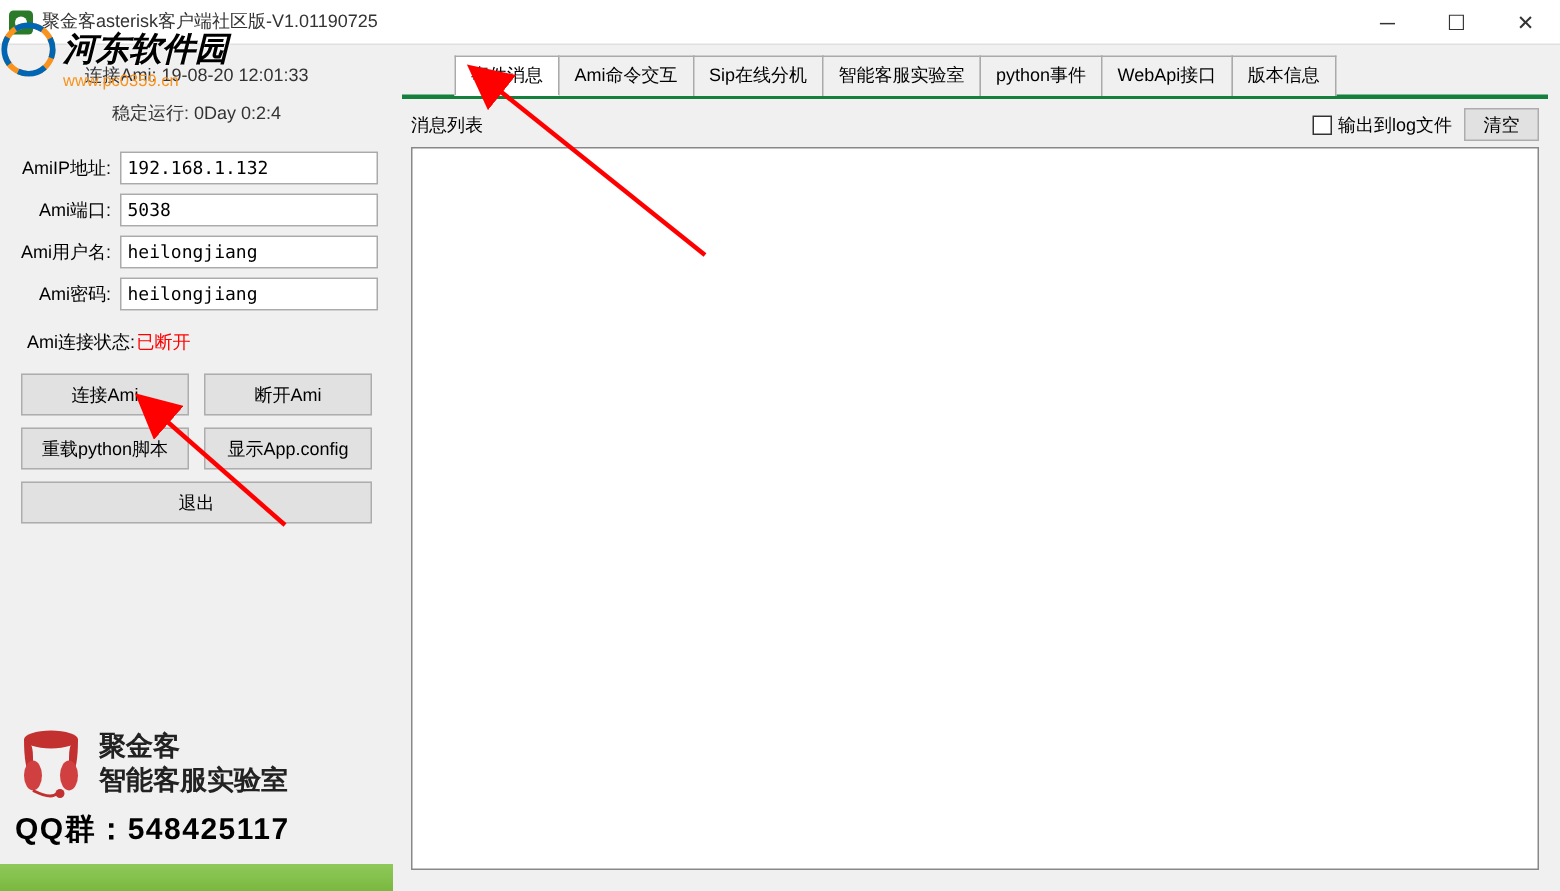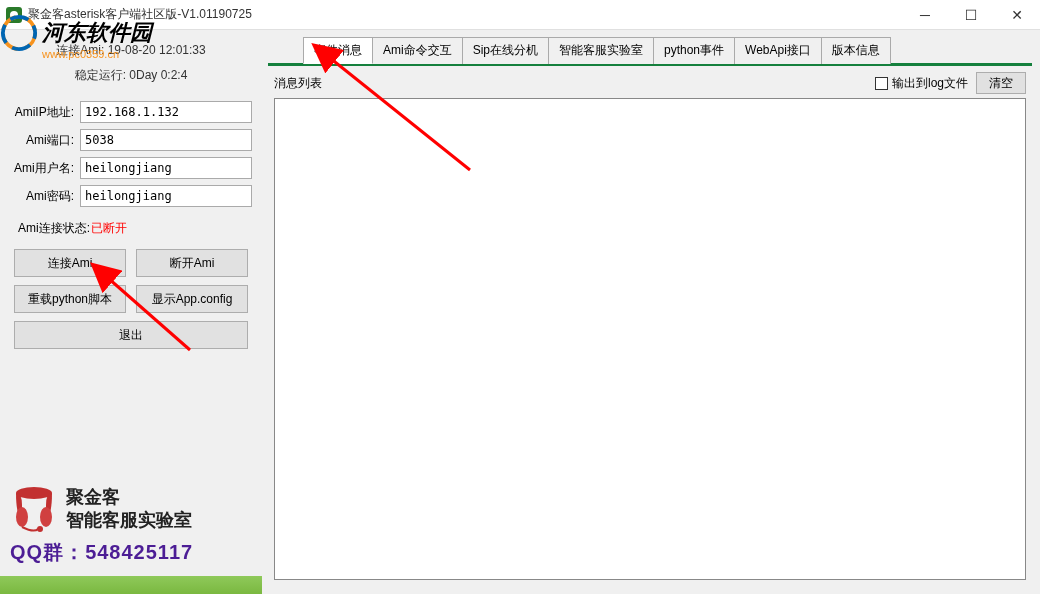--- a/index.html
+++ b/index.html
@@ -131,21 +131,21 @@
     .headset-icon svg { width: 100%; height: 100%; }
     .brand-text {
       font-size: 18px;
       font-weight: bold;
       color: #222;
       line-height: 1.3;
     }
     .qq-line {
       font-size: 20px;
       font-weight: bold;
-      color: #4c1d95;
+      color: #000000;
       margin-top: 6px;
       letter-spacing: 1px;
     }
     .grass {
       position: absolute;
       bottom: 0; left: 0; right: 0;
       height: 18px;
       background: linear-gradient(to top, #7ab840 0%, #8fc95a 100%);
     }
     

